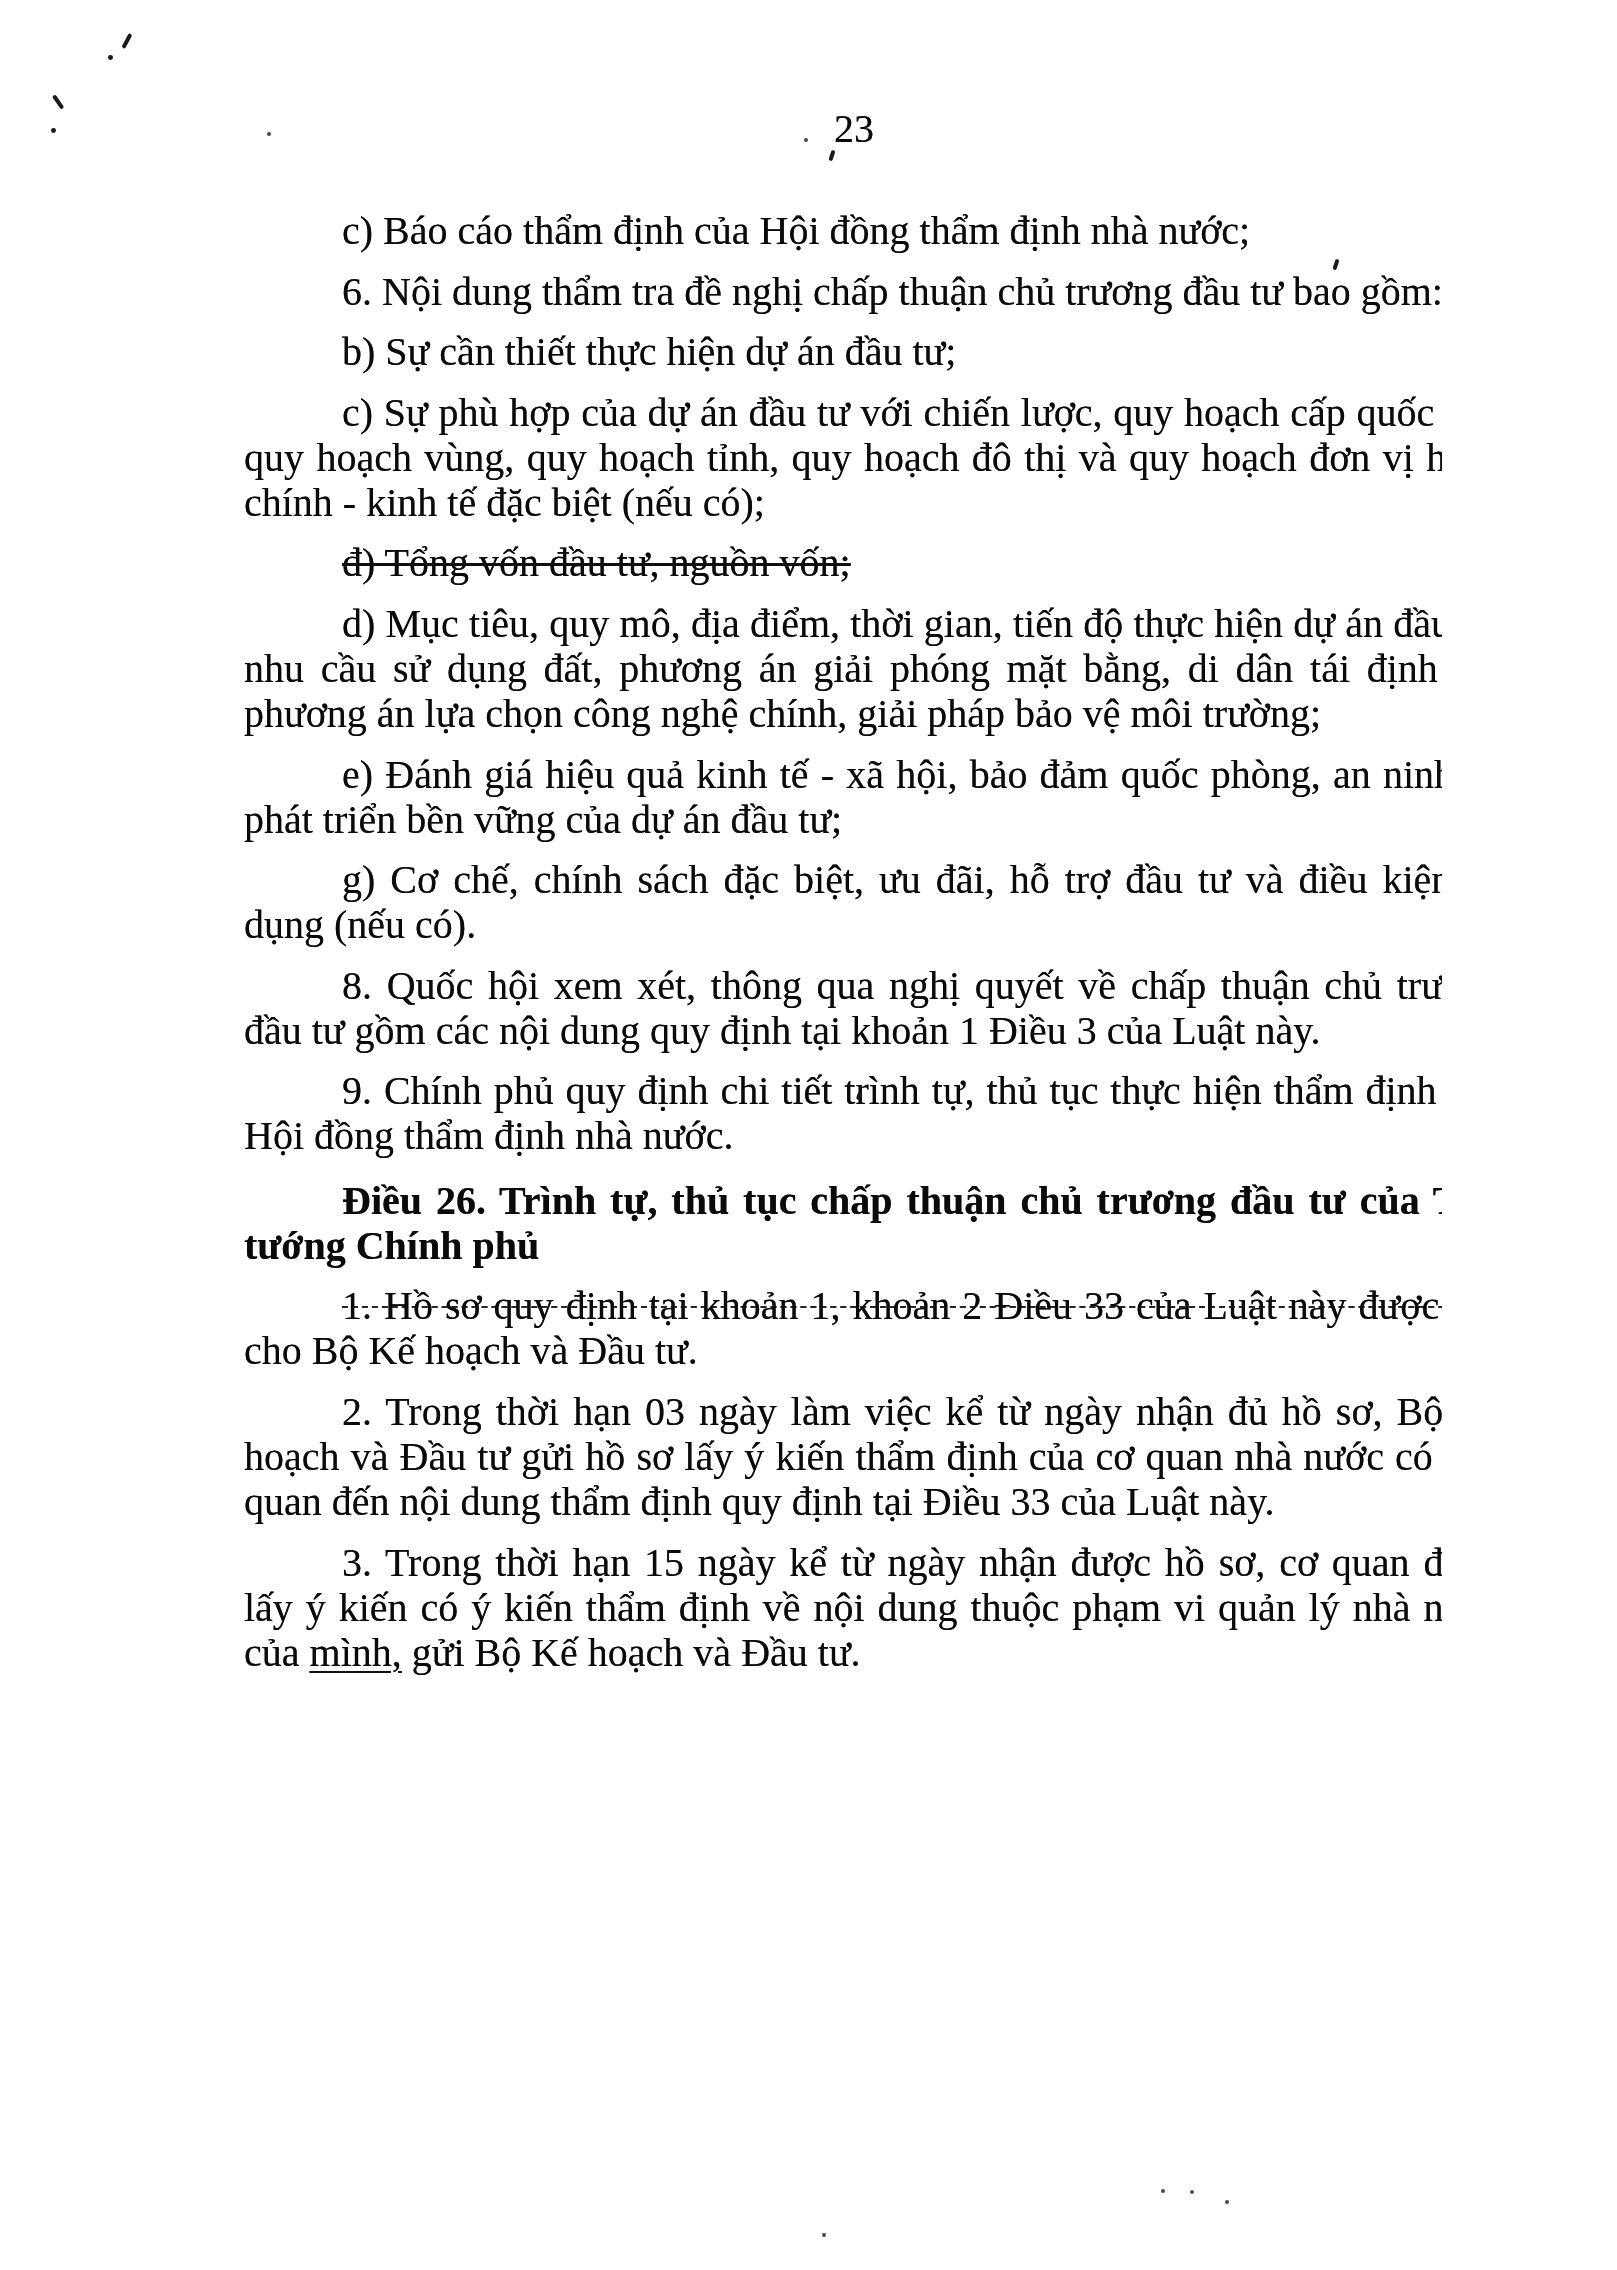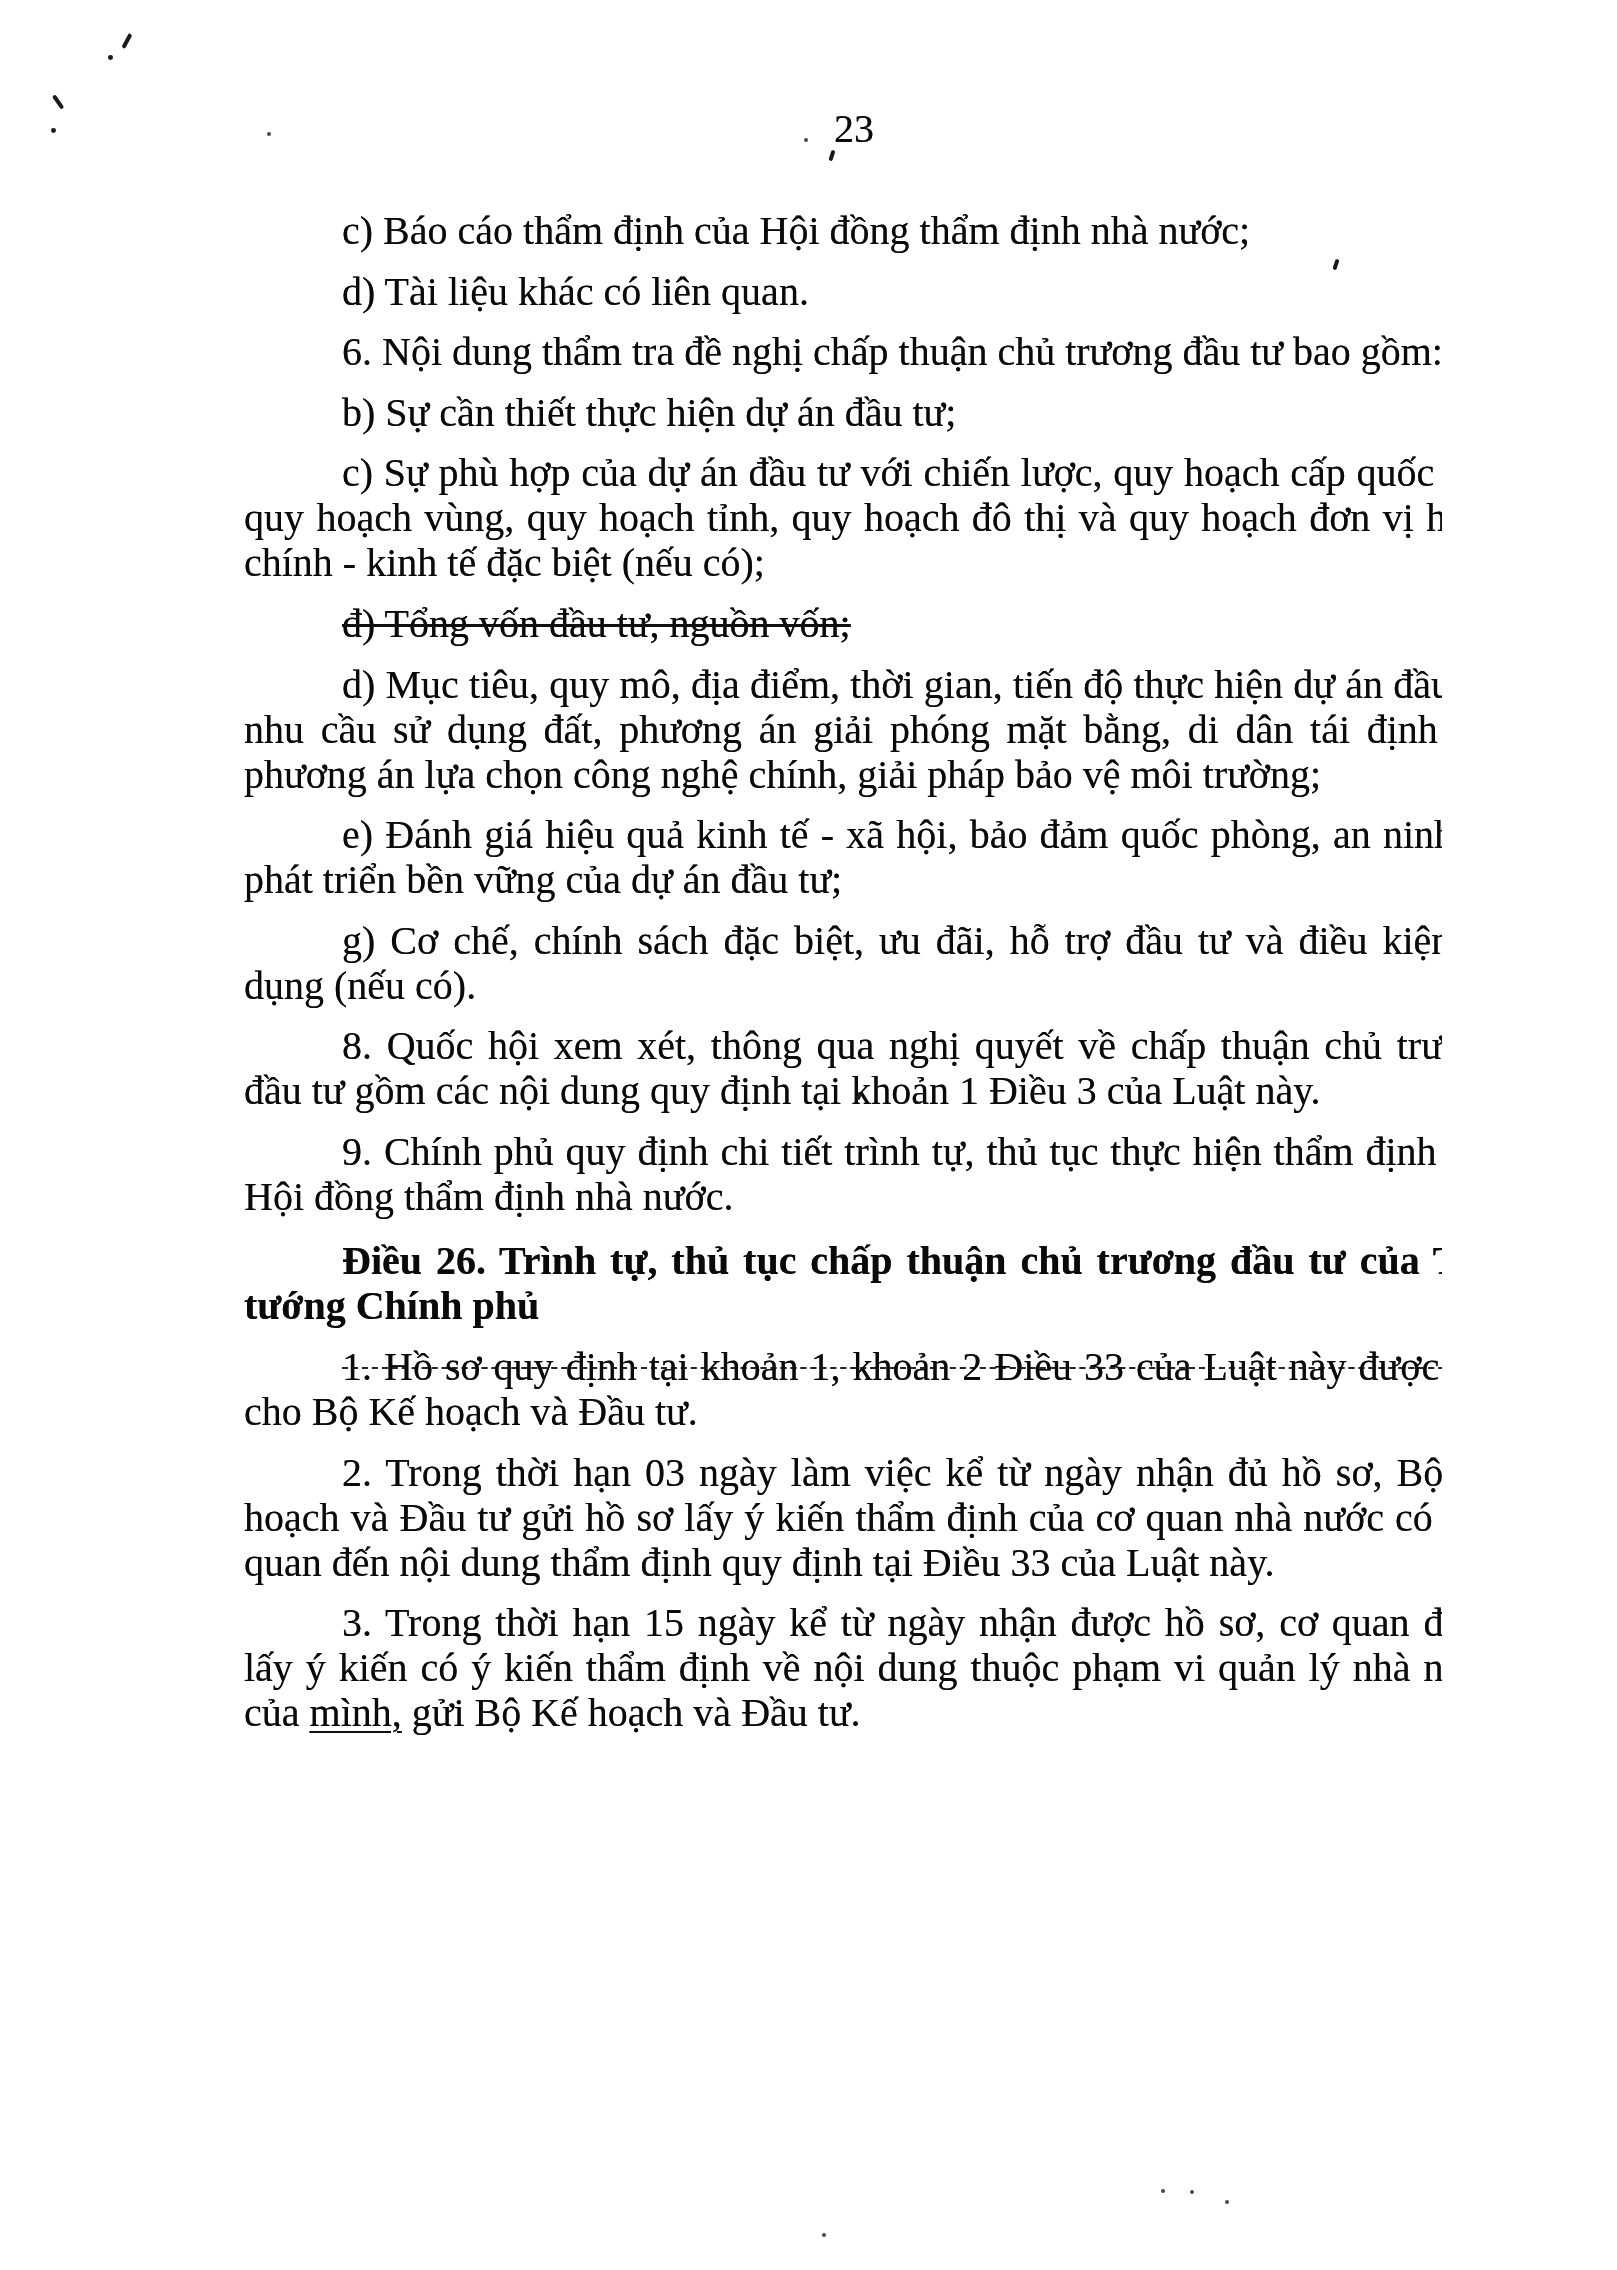--- a/index.html
+++ b/index.html
@@ -78,21 +78,20 @@
 </style>
 </head>
 <body>
 
 <div class="page">
 
   <div class="page-number">23</div>
 
   <div class="content">
       <p><span>c) Báo cáo thẩm định của Hội đồng thẩm định nhà nước;</span></p>
-      <p><span>d) Tài liệu khác có liên quan.</span></p>
       <p><span>6. Nội dung thẩm tra đề nghị chấp thuận chủ trương đầu tư bao gồm:</span></p>
       <p><span>b) Sự cần thiết thực hiện dự án đầu tư;</span></p>
       <p><span>c) Sự phù hợp của dự án đầu tư với chiến lược, quy hoạch cấp quốc gia, quy hoạch vùng, quy hoạch tỉnh, quy hoạch đô thị và quy hoạch đơn vị hành chính - kinh tế đặc biệt (nếu có);</span></p>
       <p><span class="deco-strike">đ) Tổng vốn đầu tư, nguồn vốn;</span></p>
       <p><span>d) Mục tiêu, quy mô, địa điểm, thời gian, tiến độ thực hiện dự án đầu tư, nhu cầu sử dụng đất, phương án giải phóng mặt bằng, di dân tái định cư, phương án lựa chọn công nghệ chính, giải pháp bảo vệ môi trường;</span></p>
       <p><span>e) Đánh giá hiệu quả kinh tế - xã hội, bảo đảm quốc phòng, an ninh và phát triển bền vững của dự án đầu tư;</span></p>
       <p><span>g) Cơ chế, chính sách đặc biệt, ưu đãi, hỗ trợ đầu tư và điều kiện áp dụng (nếu có).</span></p>
       <p><span>8. Quốc hội xem xét, thông qua nghị quyết về chấp thuận chủ trương đầu tư gồm các nội dung quy định tại khoản 1 Điều 3 của Luật này.</span></p>
       <p><span>9. Chính phủ quy định chi tiết trình tự, thủ tục thực hiện thẩm định của Hội đồng thẩm định nhà nước.</span></p>
       <p class="bold"><span>Điều 26. Trình tự, thủ tục chấp thuận chủ trương đầu tư của Thủ tướng Chính phủ</span></p>

